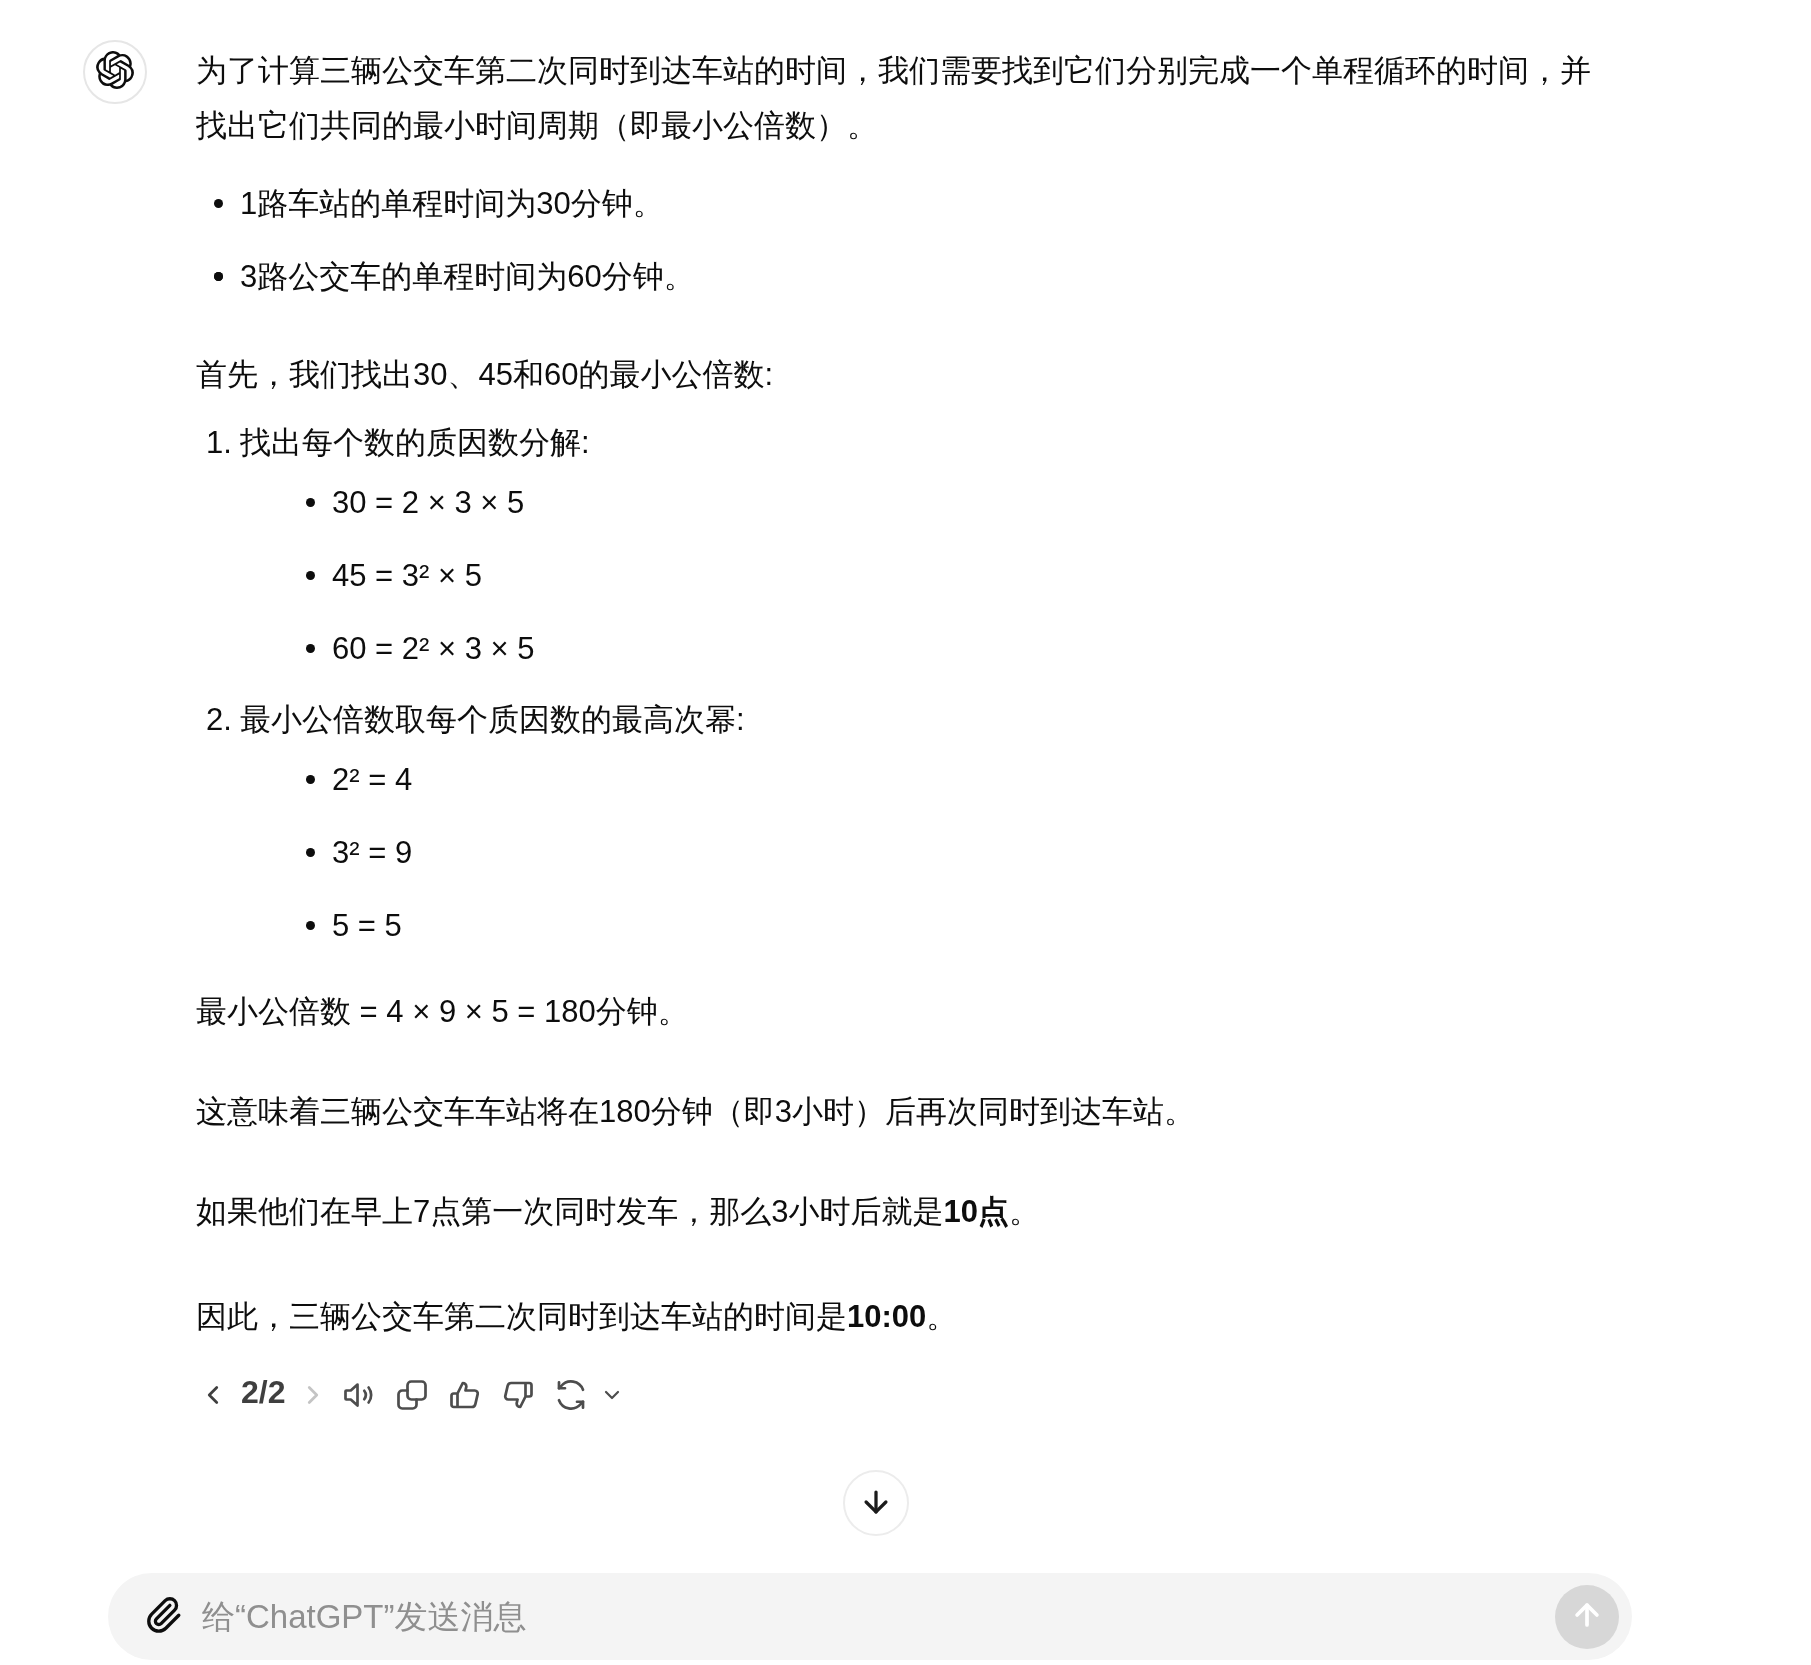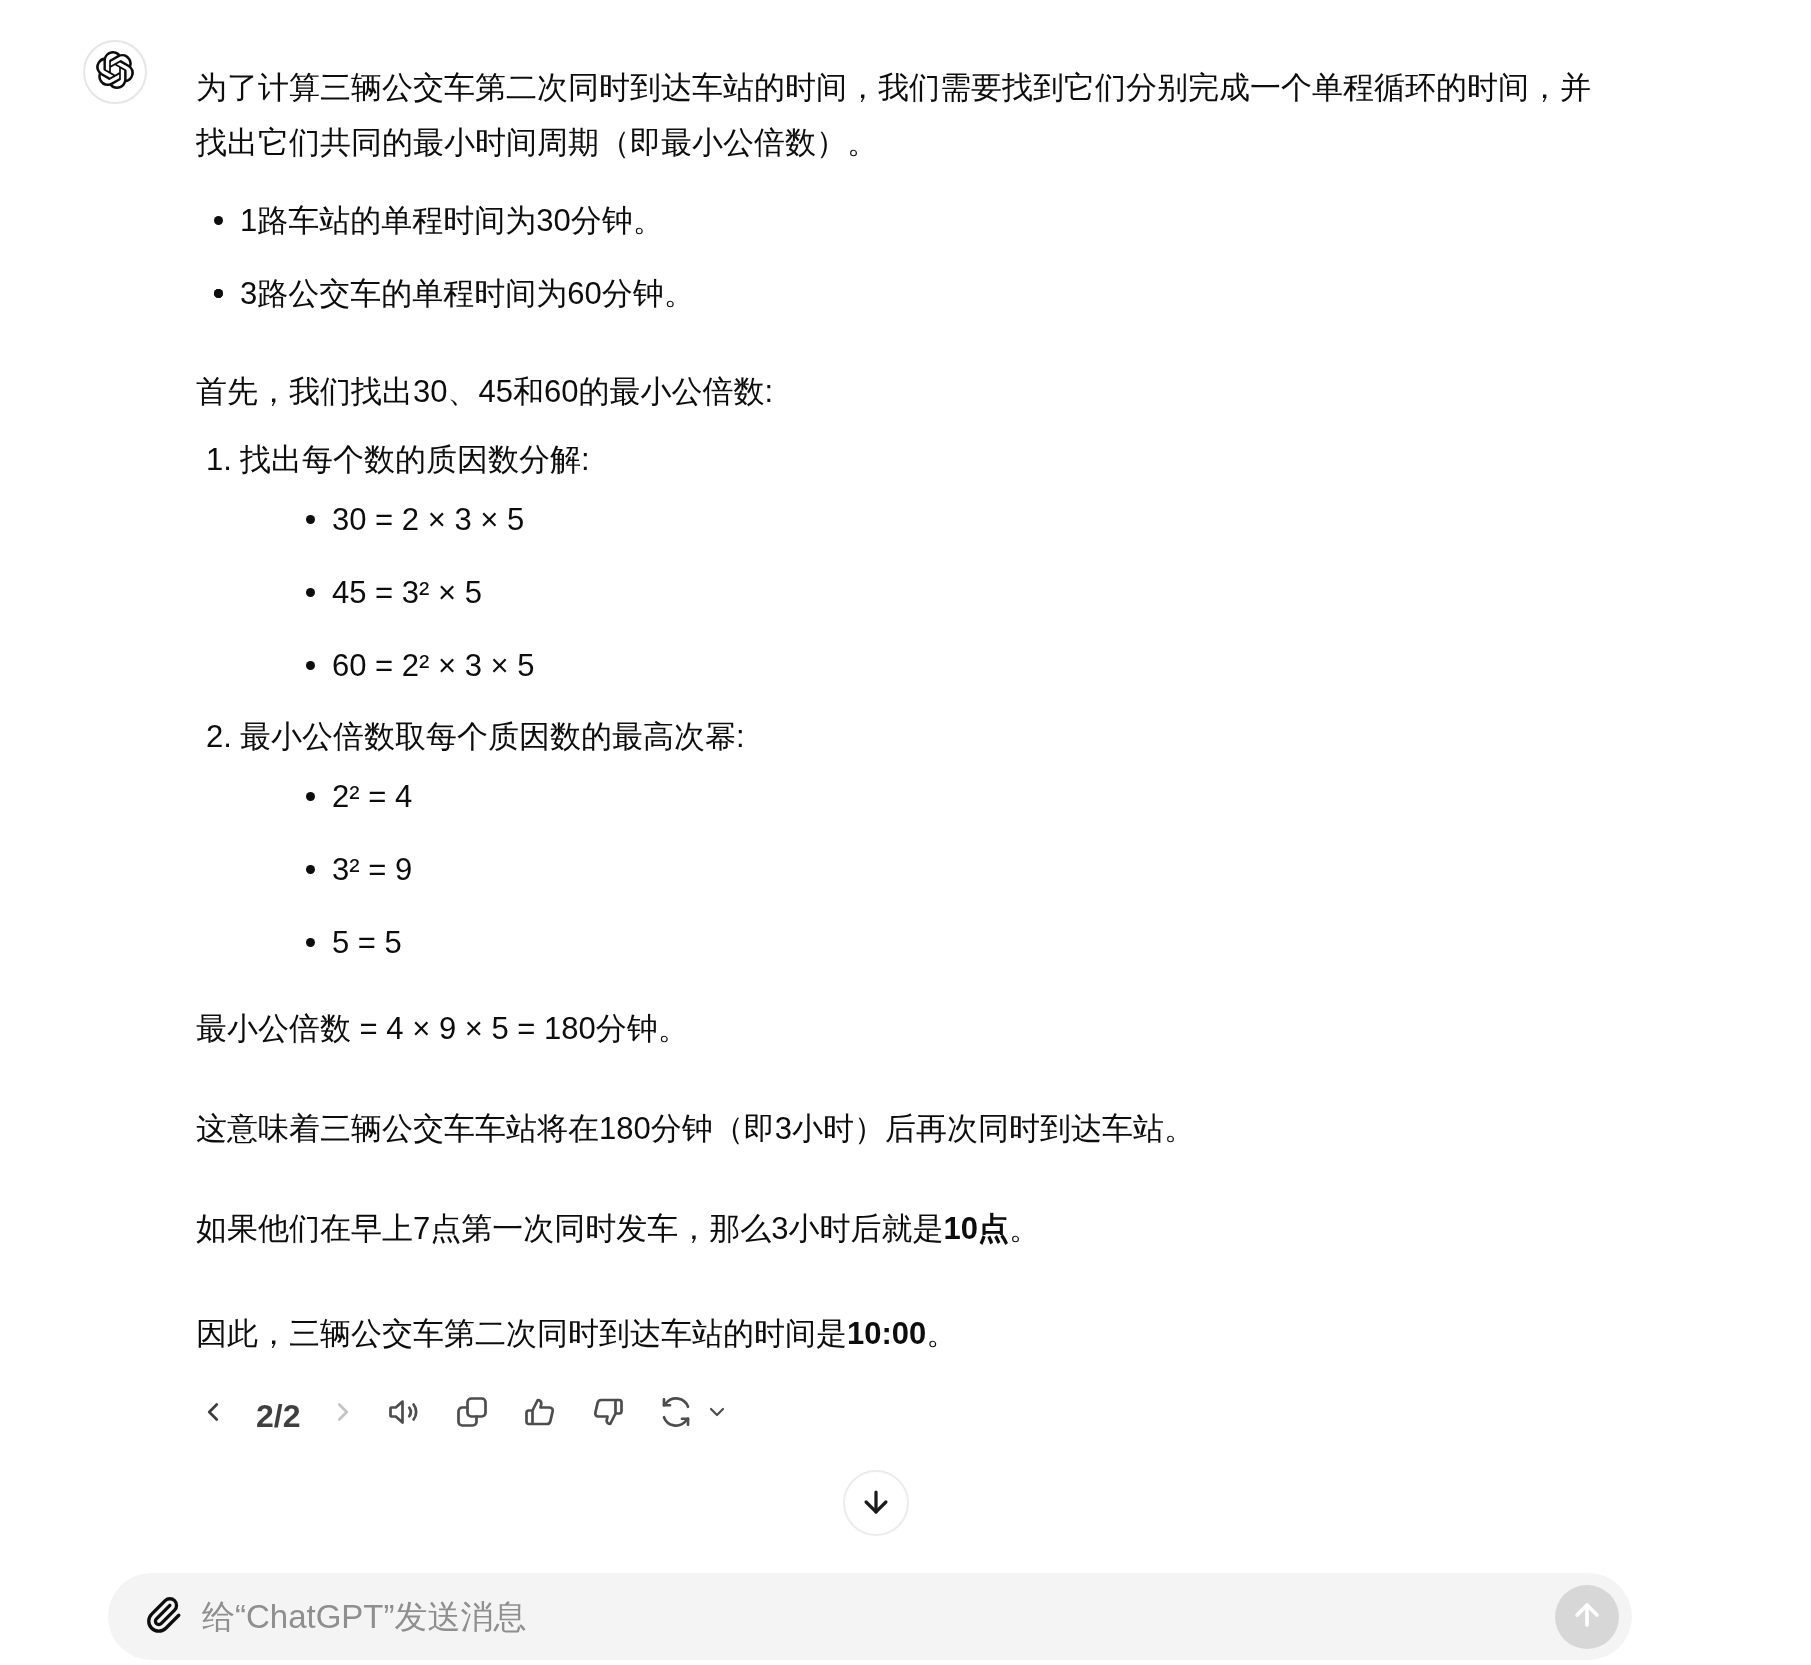--- a/index.html
+++ b/index.html
@@ -13,21 +13,21 @@
   
   .avatar {
     position: absolute; left: 83px; top: 40px;
     width: 64px; height: 64px; border-radius: 50%;
     border: 2px solid #e6e6e6; background: #ffffff;
     display: flex; align-items: center; justify-content: center;
   }
   .avatar svg { width: 38px; height: 38px; }
 
   .content {
-    position: absolute; left: 196px; top: 48px; width: 1400px;
+    position: absolute; left: 196px; top: 31px; width: 1400px;
     font-size: 31px; line-height: 55px;
   }
   .content p { margin-top: 45px; }
   .content p:first-child { margin-top: 12px; }
   .content .bold { font-weight: 700; }
 
   ul.bus-list { list-style: none; margin-top: 26px; }
   ul.bus-list > li { position: relative; padding-left: 44px; line-height: 50px; margin-top: 23px; }
   ul.bus-list > li:first-child { margin-top: 0; }
   .dot-marker {
@@ -43,21 +43,21 @@
   ul.inner { list-style: none; margin: 10px 0 0 48px; }
   ul.inner > li { position: relative; padding-left: 44px; line-height: 50px; margin-top: 23px; }
   ul.inner > li:first-child { margin-top: 0; }
 
   .lcm-result { margin-top: 33px !important; }
   .conclusion { margin-top: 50px !important; }
 
   
   .msg-toolbar {
     margin-top: 28px; height: 48px;
-    display: flex; align-items: flex-start; gap: 20px;
+    display: flex; align-items: flex-end; gap: 5px;
     color: #4d4d4d;
   }
   .tb-btn {
     background: none; border: none; cursor: pointer;
     width: 48px; height: 48px; border-radius: 10px;
     display: flex; align-items: center; justify-content: center;
     color: #4d4d4d; padding: 0;
   }
   .tb-btn svg { width: 36px; height: 36px; }
   .nav-chevron svg { width: 30px; height: 30px; }

